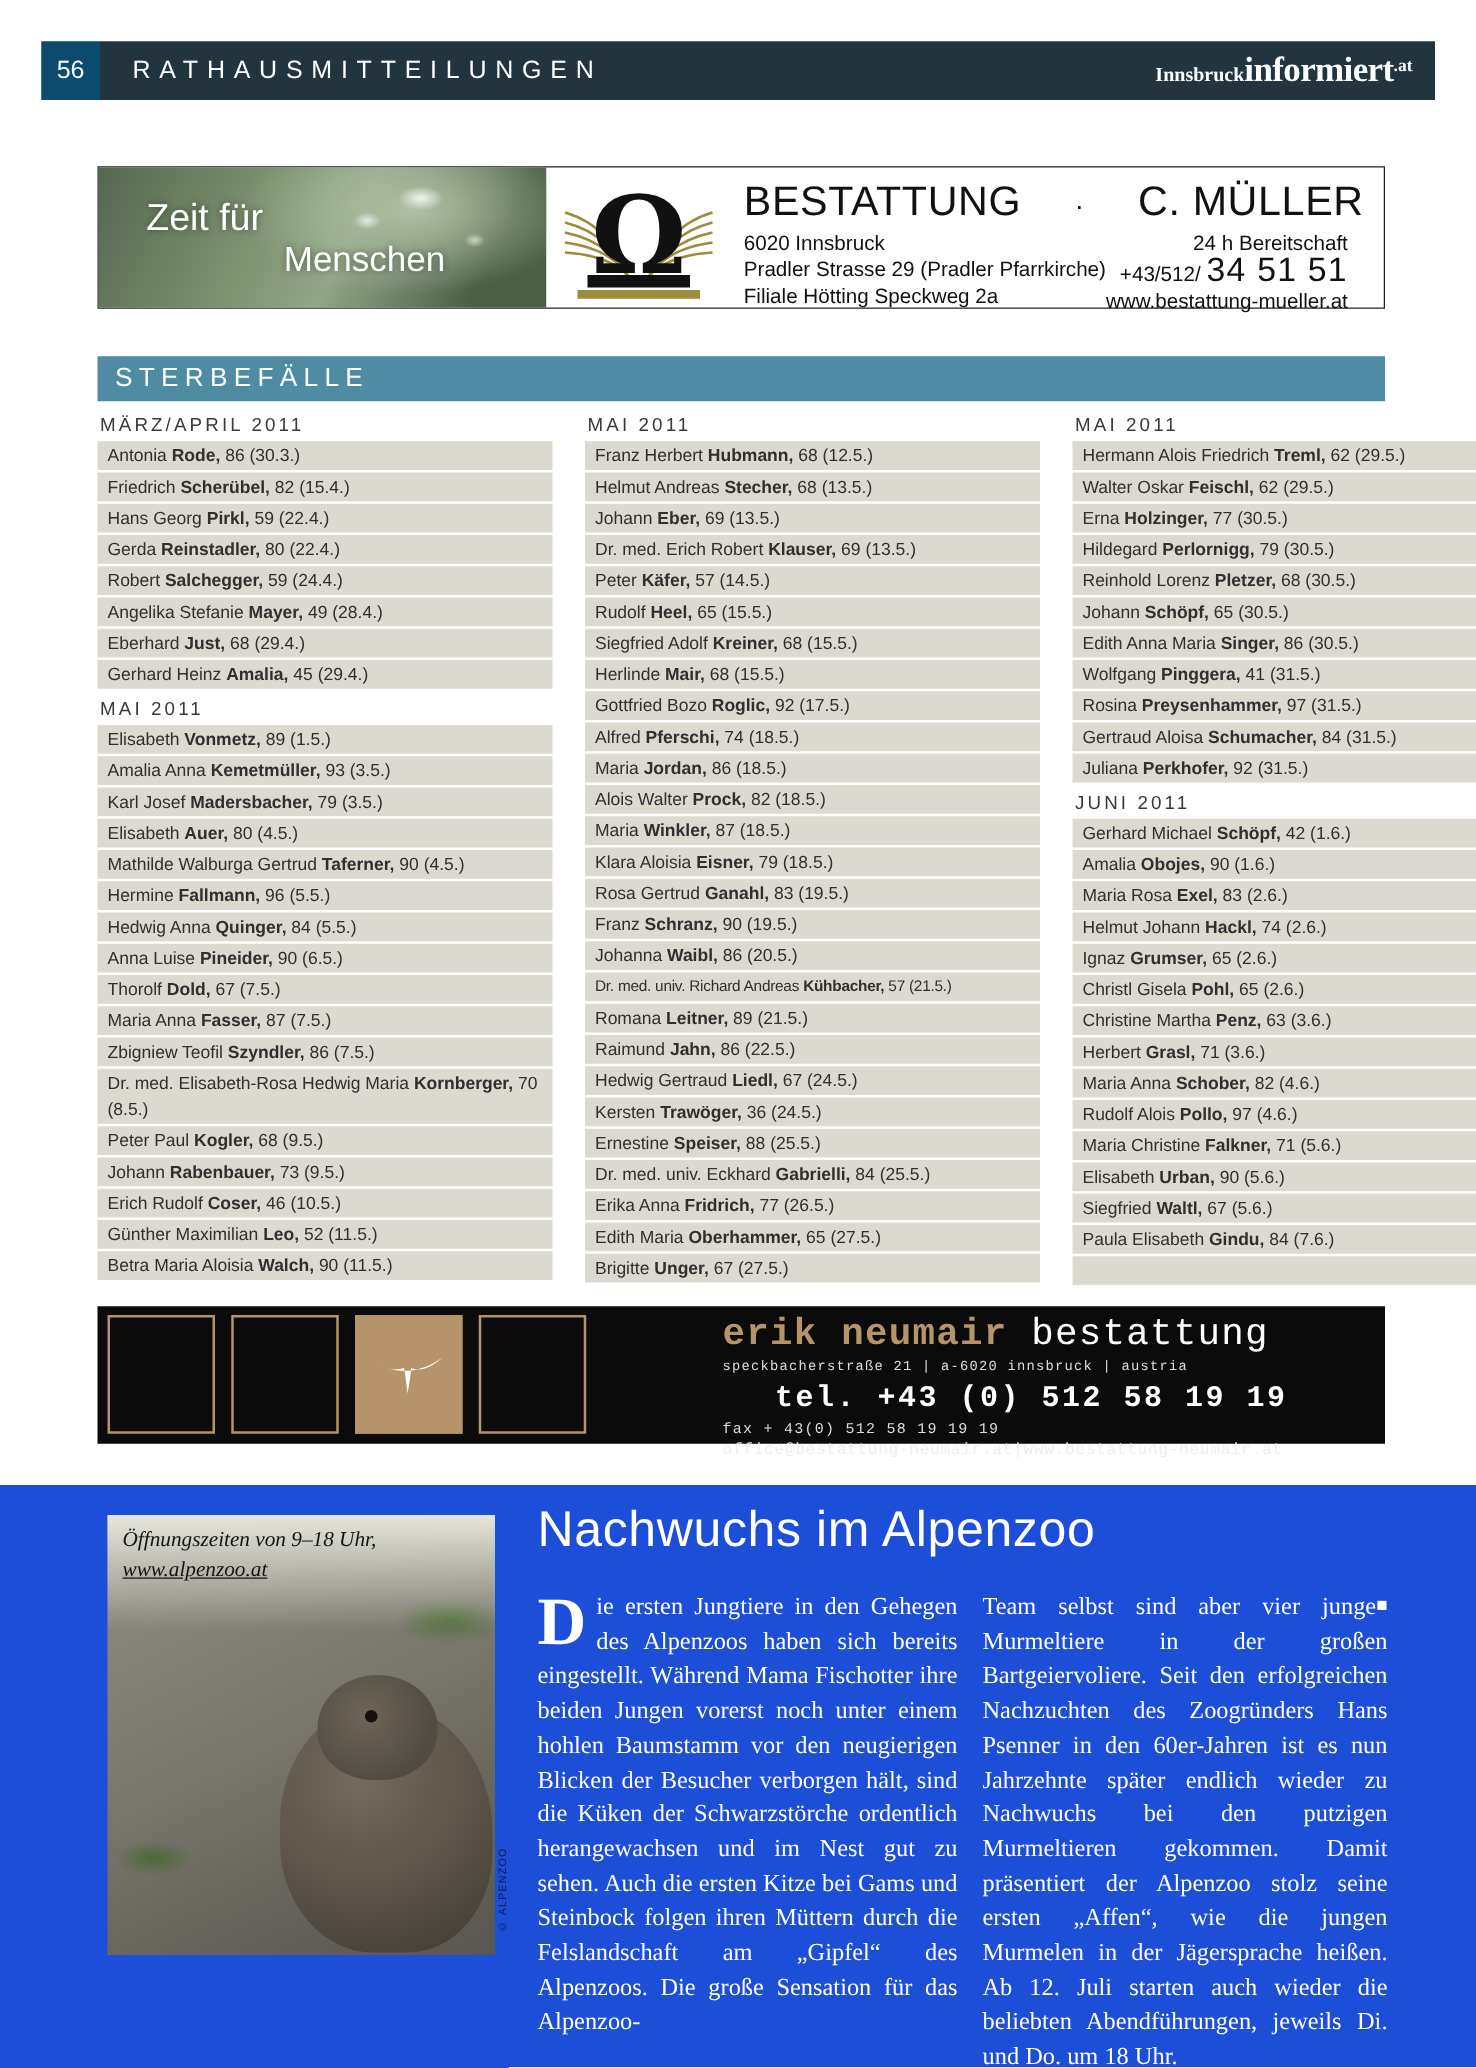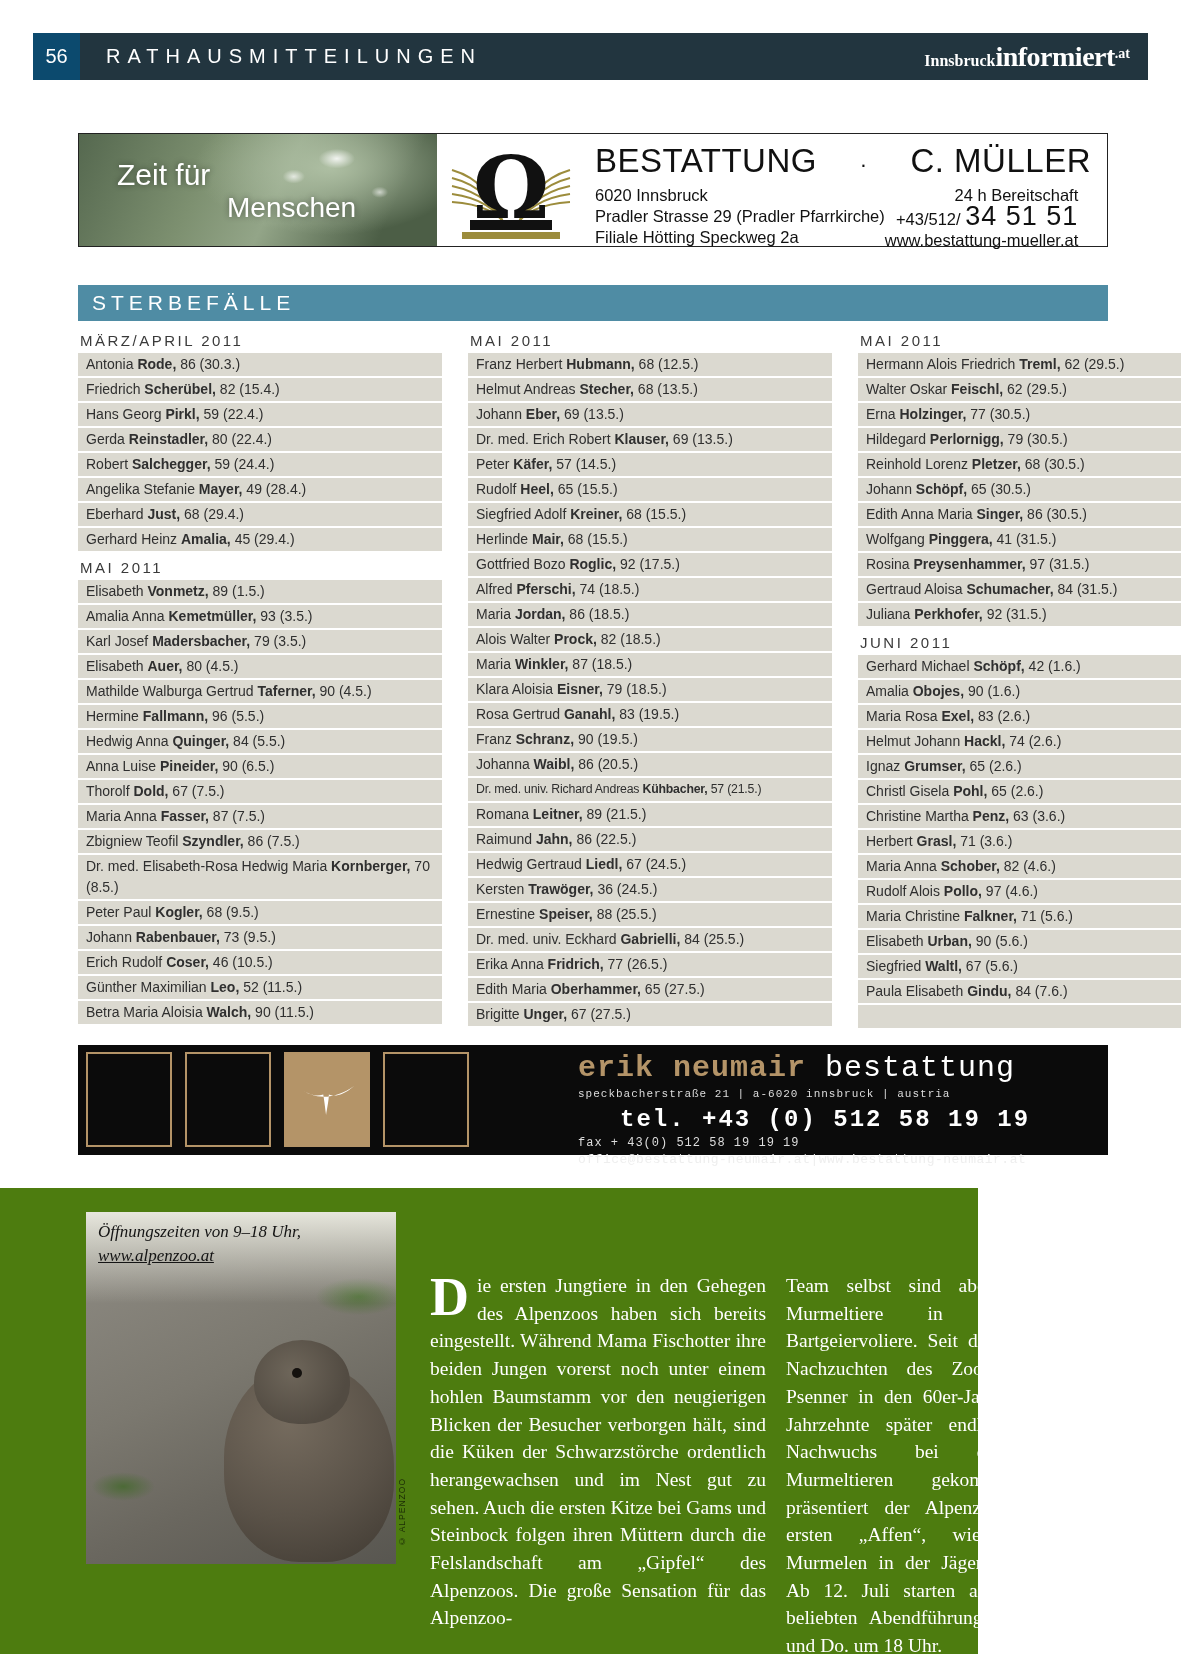--- a/index.html
+++ b/index.html
@@ -55,21 +55,21 @@
   .n-text { position:absolute; left:500px; top:5px; width:524px; font-family:"Liberation Mono", monospace; }
   .n-brand { font-size:30px; font-weight:bold; letter-spacing:1px; line-height:37px; white-space:nowrap; }
   .n-brand .tan { color:#b49468; }
   .n-brand .wht { color:#fff; font-weight:normal; }
   .n-addr { font-size:11px; letter-spacing:1px; color:#ddd; line-height:15px; }
   .n-tel { font-size:24px; font-weight:bold; letter-spacing:2px; color:#fff; line-height:31px; margin-top:2px; white-space:nowrap;margin-left:42px; }
   .n-fax { font-size:12px; letter-spacing:1px; color:#ddd; line-height:16px; }
   .n-mail { font-size:13px; letter-spacing:0.5px; color:#eee; line-height:18px; }
 
   
-  .alpenzoo { position:absolute; left:0; top:1188px; width:978px; height:466px; background:#4d7c0f; overflow:hidden; }
+  .alpenzoo { position:absolute; left:0; top:1188px; width:1181px; height:466px; background:#1d4ed8; overflow:hidden; }
   .zoo-photo { position:absolute; left:86px; top:24px; width:310px; height:352px; overflow:hidden;
     background:
       linear-gradient(rgba(238,238,228,.92), rgba(238,238,228,0) 26%),
       radial-gradient(60px 26px at 88% 24%, #51703a, rgba(0,0,0,0) 72%),
       radial-gradient(44px 20px at 12% 78%, #4c6a36, rgba(0,0,0,0) 72%),
       radial-gradient(50px 22px at 80% 66%, #405c2e, rgba(0,0,0,0) 72%),
       linear-gradient(155deg, #908d85 0%, #7b786f 45%, #6a675f 70%, #585650 100%); }
   .marmot-body { position:absolute; left:138px; top:150px; width:170px; height:200px; border-radius:48% 52% 40% 44%;
     background:radial-gradient(circle at 38% 30%, #756b5e, #5a5248 55%, #423c34 95%); }
   .marmot-head { position:absolute; left:168px; top:128px; width:96px; height:84px; border-radius:50% 50% 46% 46%;
@@ -263,17 +263,18 @@
     <div class="zoo-photo">
       <div class="marmot-body"></div>
       <div class="marmot-head"></div>
       <div class="marmot-eye"></div>
       <div class="zoo-caption">
         <div>Öffnungszeiten von 9–18 Uhr,</div>
         <div class="cap2">www.alpenzoo.at</div>
       </div>
     </div>
     <div class="zoo-credit">© ALPENZOO</div>
+    <h1 class="zoo-title">Nachwuchs im Alpenzoo</h1>
     <div class="zoo-col zoo-col1"><span class="dropcap">D</span><span>ie ersten Jungtiere in den Gehegen des Alpenzoos haben sich bereits eingestellt. Während Mama Fischotter ihre beiden Jungen vorerst noch unter einem hohlen Baumstamm vor den neugierigen Blicken der Besucher verborgen hält, sind die Küken der Schwarzstörche ordentlich herangewachsen und im Nest gut zu sehen. Auch die ersten Kitze bei Gams und Steinbock folgen ihren Müttern durch die Felslandschaft am „Gipfel“ des Alpenzoos. Die große Sensation für das Alpenzoo-</span></div>
     <div class="zoo-col zoo-col2"><span class="endmark">■</span><span>Team selbst sind aber vier junge Murmeltiere in der großen Bartgeiervoliere. Seit den erfolgreichen Nachzuchten des Zoogründers Hans Psenner in den 60er-Jahren ist es nun Jahrzehnte später endlich wieder zu Nachwuchs bei den putzigen Murmeltieren gekommen. Damit präsentiert der Alpenzoo stolz seine ersten „Affen“, wie die jungen Murmelen in der Jägersprache heißen. Ab 12. Juli starten auch wieder die beliebten Abendführungen, jeweils Di. und Do. um 18 Uhr.</span></div>
   </div>
 
 </div>
 
 </body></html>

